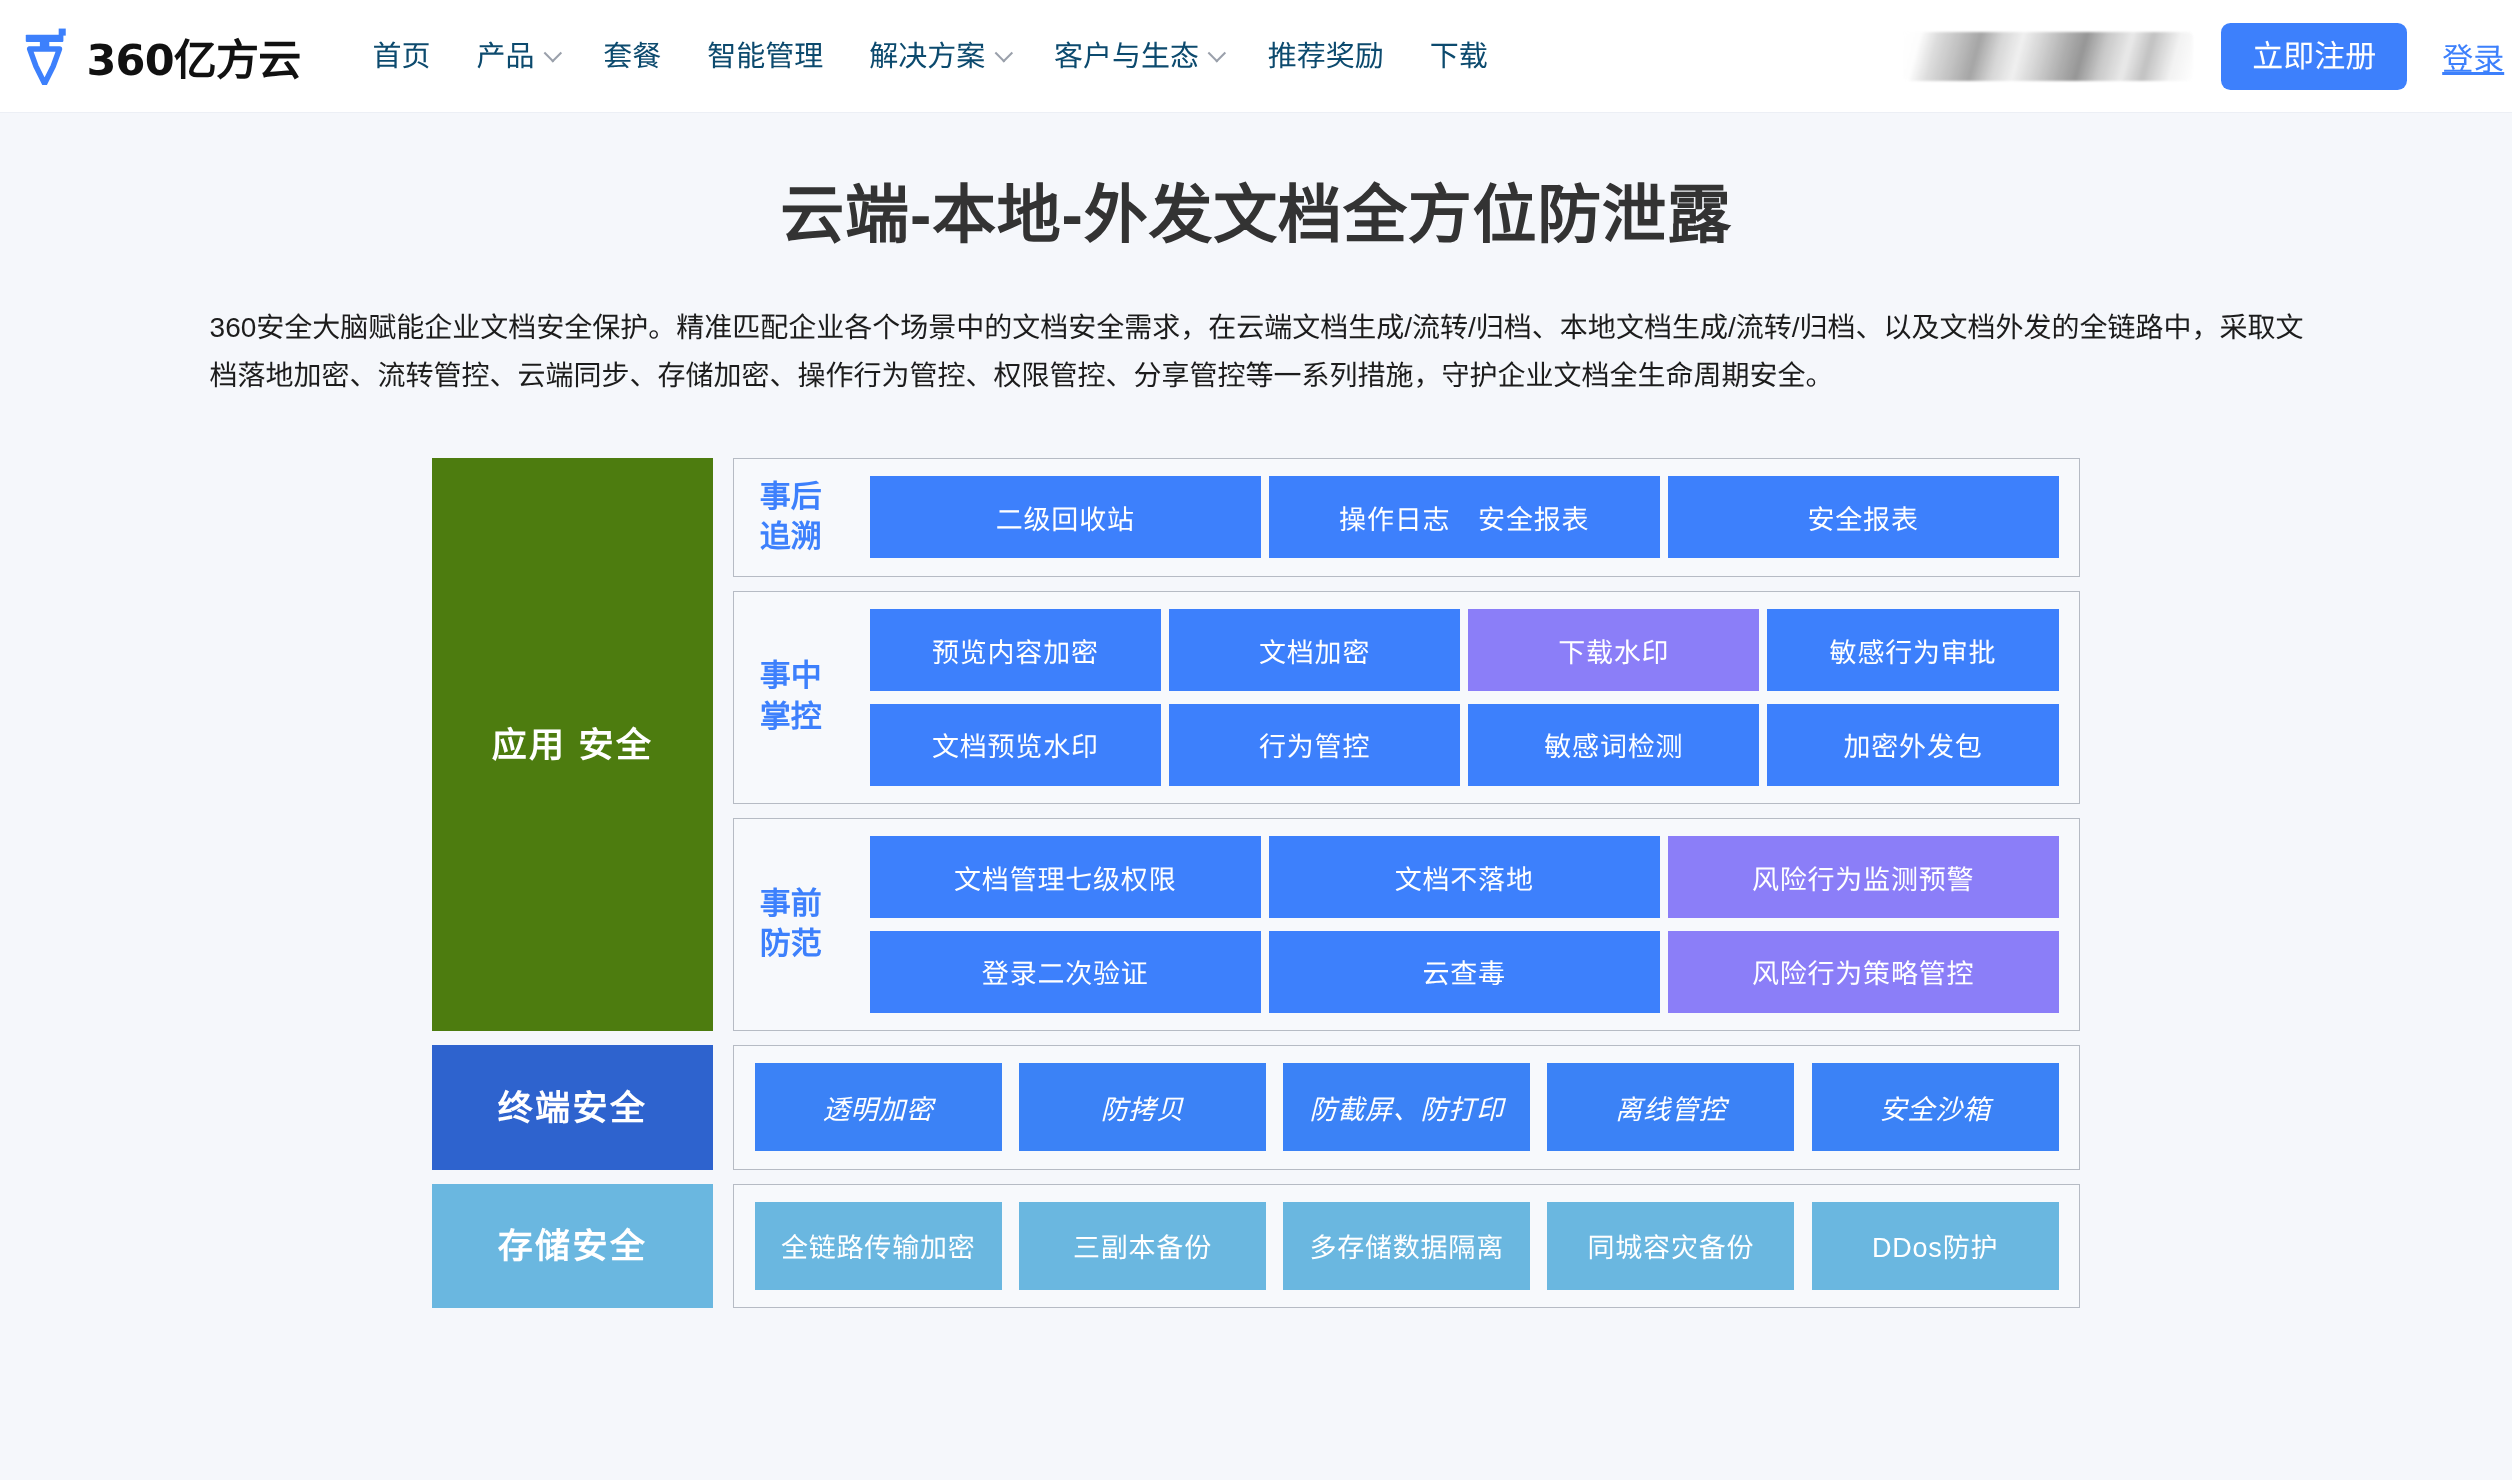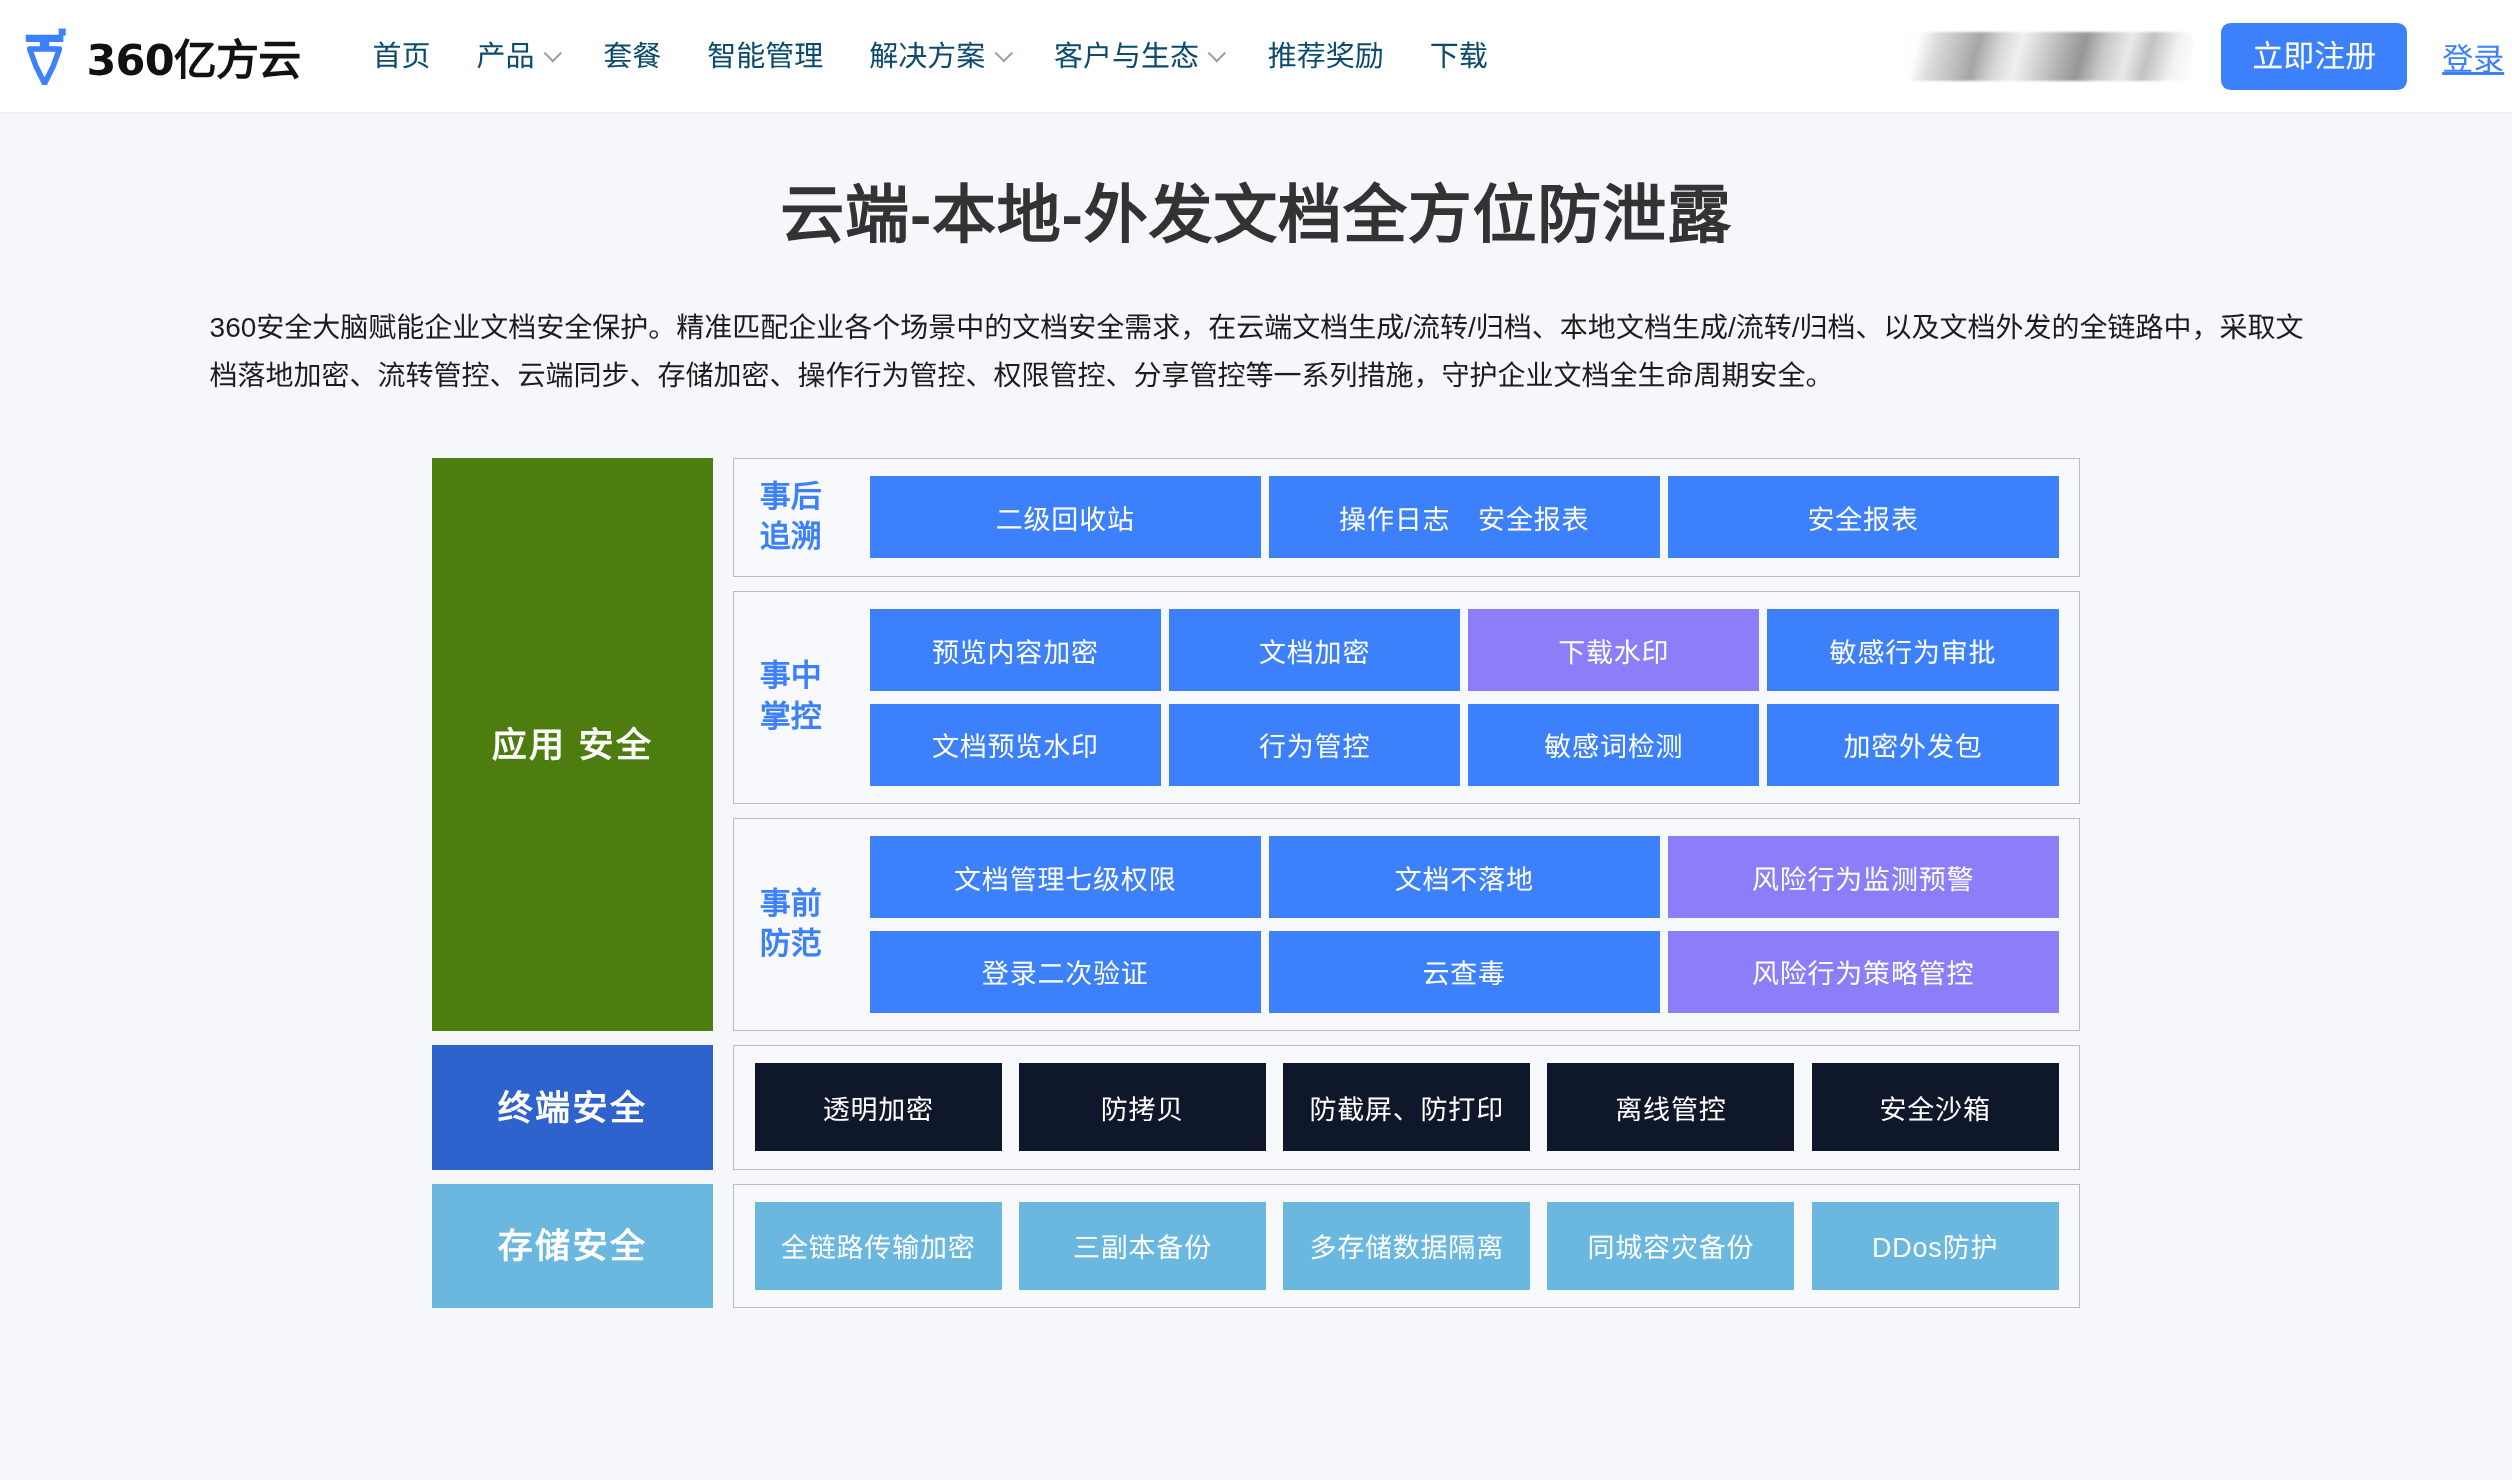--- a/index.html
+++ b/index.html
@@ -203,21 +203,21 @@
     justify-content: center;
     color: #ffffff;
     font-size: 27px;
     text-align: center;
     letter-spacing: 0.8px;
     cursor: pointer;
     padding: 0 4.7px;
   }
   .tile.blue   { background: #3d80fc; }
   .tile.purple { background: #8b7ef8; }
-  .tile.dblue  { background: #0f172a; }
+  .tile.dblue  { background: #3b82f6; font-style: italic; }
   .tile.lblue  { background: #6ab7e0; }
 
   
   .flat-box {
     border: 1.6px solid #b6bbc4;
     background: #f7f9fc;
     padding: 17.3px 20.4px;
     display: flex;
     gap: 17.3px;
     align-items: center;

